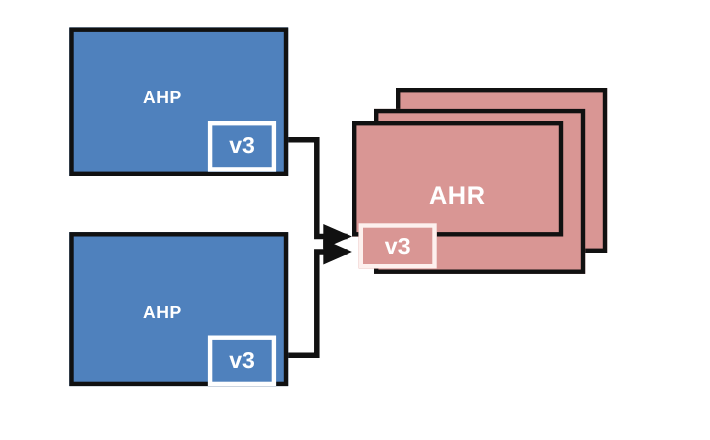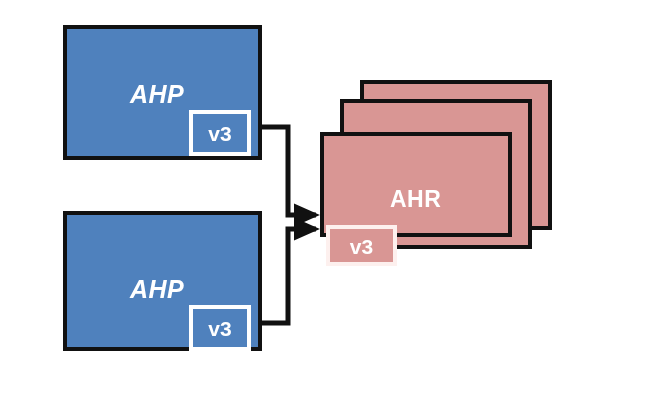--- a/index.html
+++ b/index.html
@@ -20,26 +20,25 @@
   .ahp-box {
     position: absolute;
     background: #4f81bd;
     border: 4px solid #111111;
     box-sizing: border-box;
   }
   .ahp-label {
     position: absolute;
     color: #ffffff;
     font-weight: bold;
-    font-size: 25px;
+    font-size: 16px;
     line-height: 1;
     letter-spacing: 0.5px;
     white-space: nowrap;
     user-select: none;
-    font-style: italic;
   }
   .ahp-v3 {
     position: absolute;
     background: #4f81bd;
     border: 4px solid #ffffff;
     box-sizing: border-box;
   }
   .ahp-v3 .v3-text {
     position: absolute;
     left: 0;
@@ -103,21 +102,21 @@
 </style>
 </head>
 <body>
 
 <div id="canvas">
 
   <div class="ahr-card" style="left:360px; top:80px; width:192px; height:150px; z-index:1;"></div>
 
   <div class="ahr-card" style="left:340px; top:99px; width:192px; height:150px; z-index:2;"></div>
 
-  <div class="ahr-card" style="left:320px; top:132px; width:192px; height:105px; z-index:3;">
+  <div class="ahr-card" style="left:320px; top:110px; width:192px; height:105px; z-index:3;">
     <div class="ahr-label" style="left:66px; top:52px;">AHR</div>
     <div class="ahr-v3" style="left:2px; top:89px; width:71px; height:41px;">
       <span class="v3-text">v3</span>
     </div>
   </div>
 
   <svg id="connectors" viewBox="0 0 645 400" xmlns="http://www.w3.org/2000/svg" style="z-index:4;">
     <defs>
       <marker id="arrow" viewBox="0 0 10 10" refX="8.5" refY="5" markerWidth="5.2" markerHeight="5.2" orient="auto-start-reverse">
         <path d="M 0 0.6 L 10 5 L 0 9.4 z" fill="#111111"></path>

